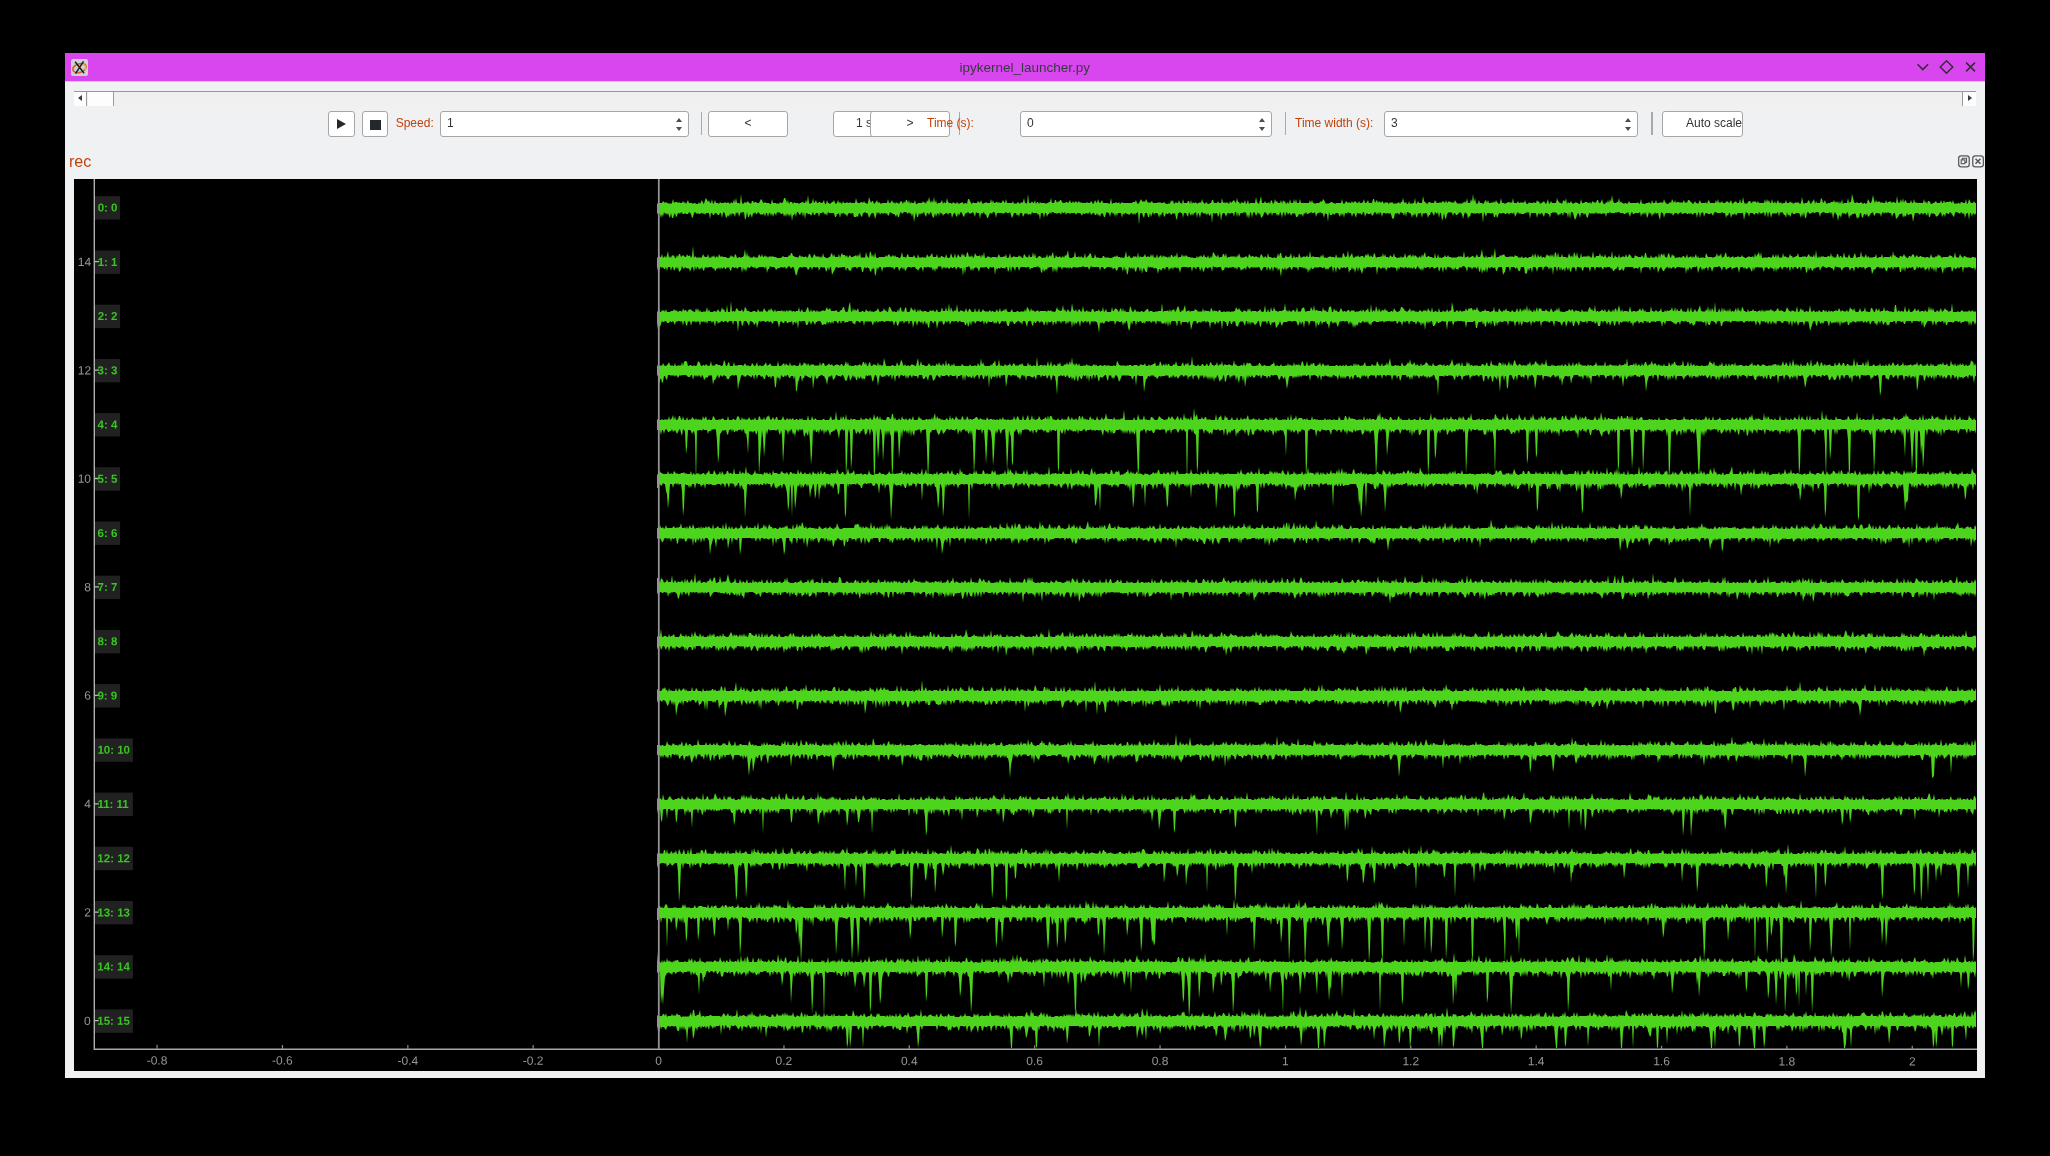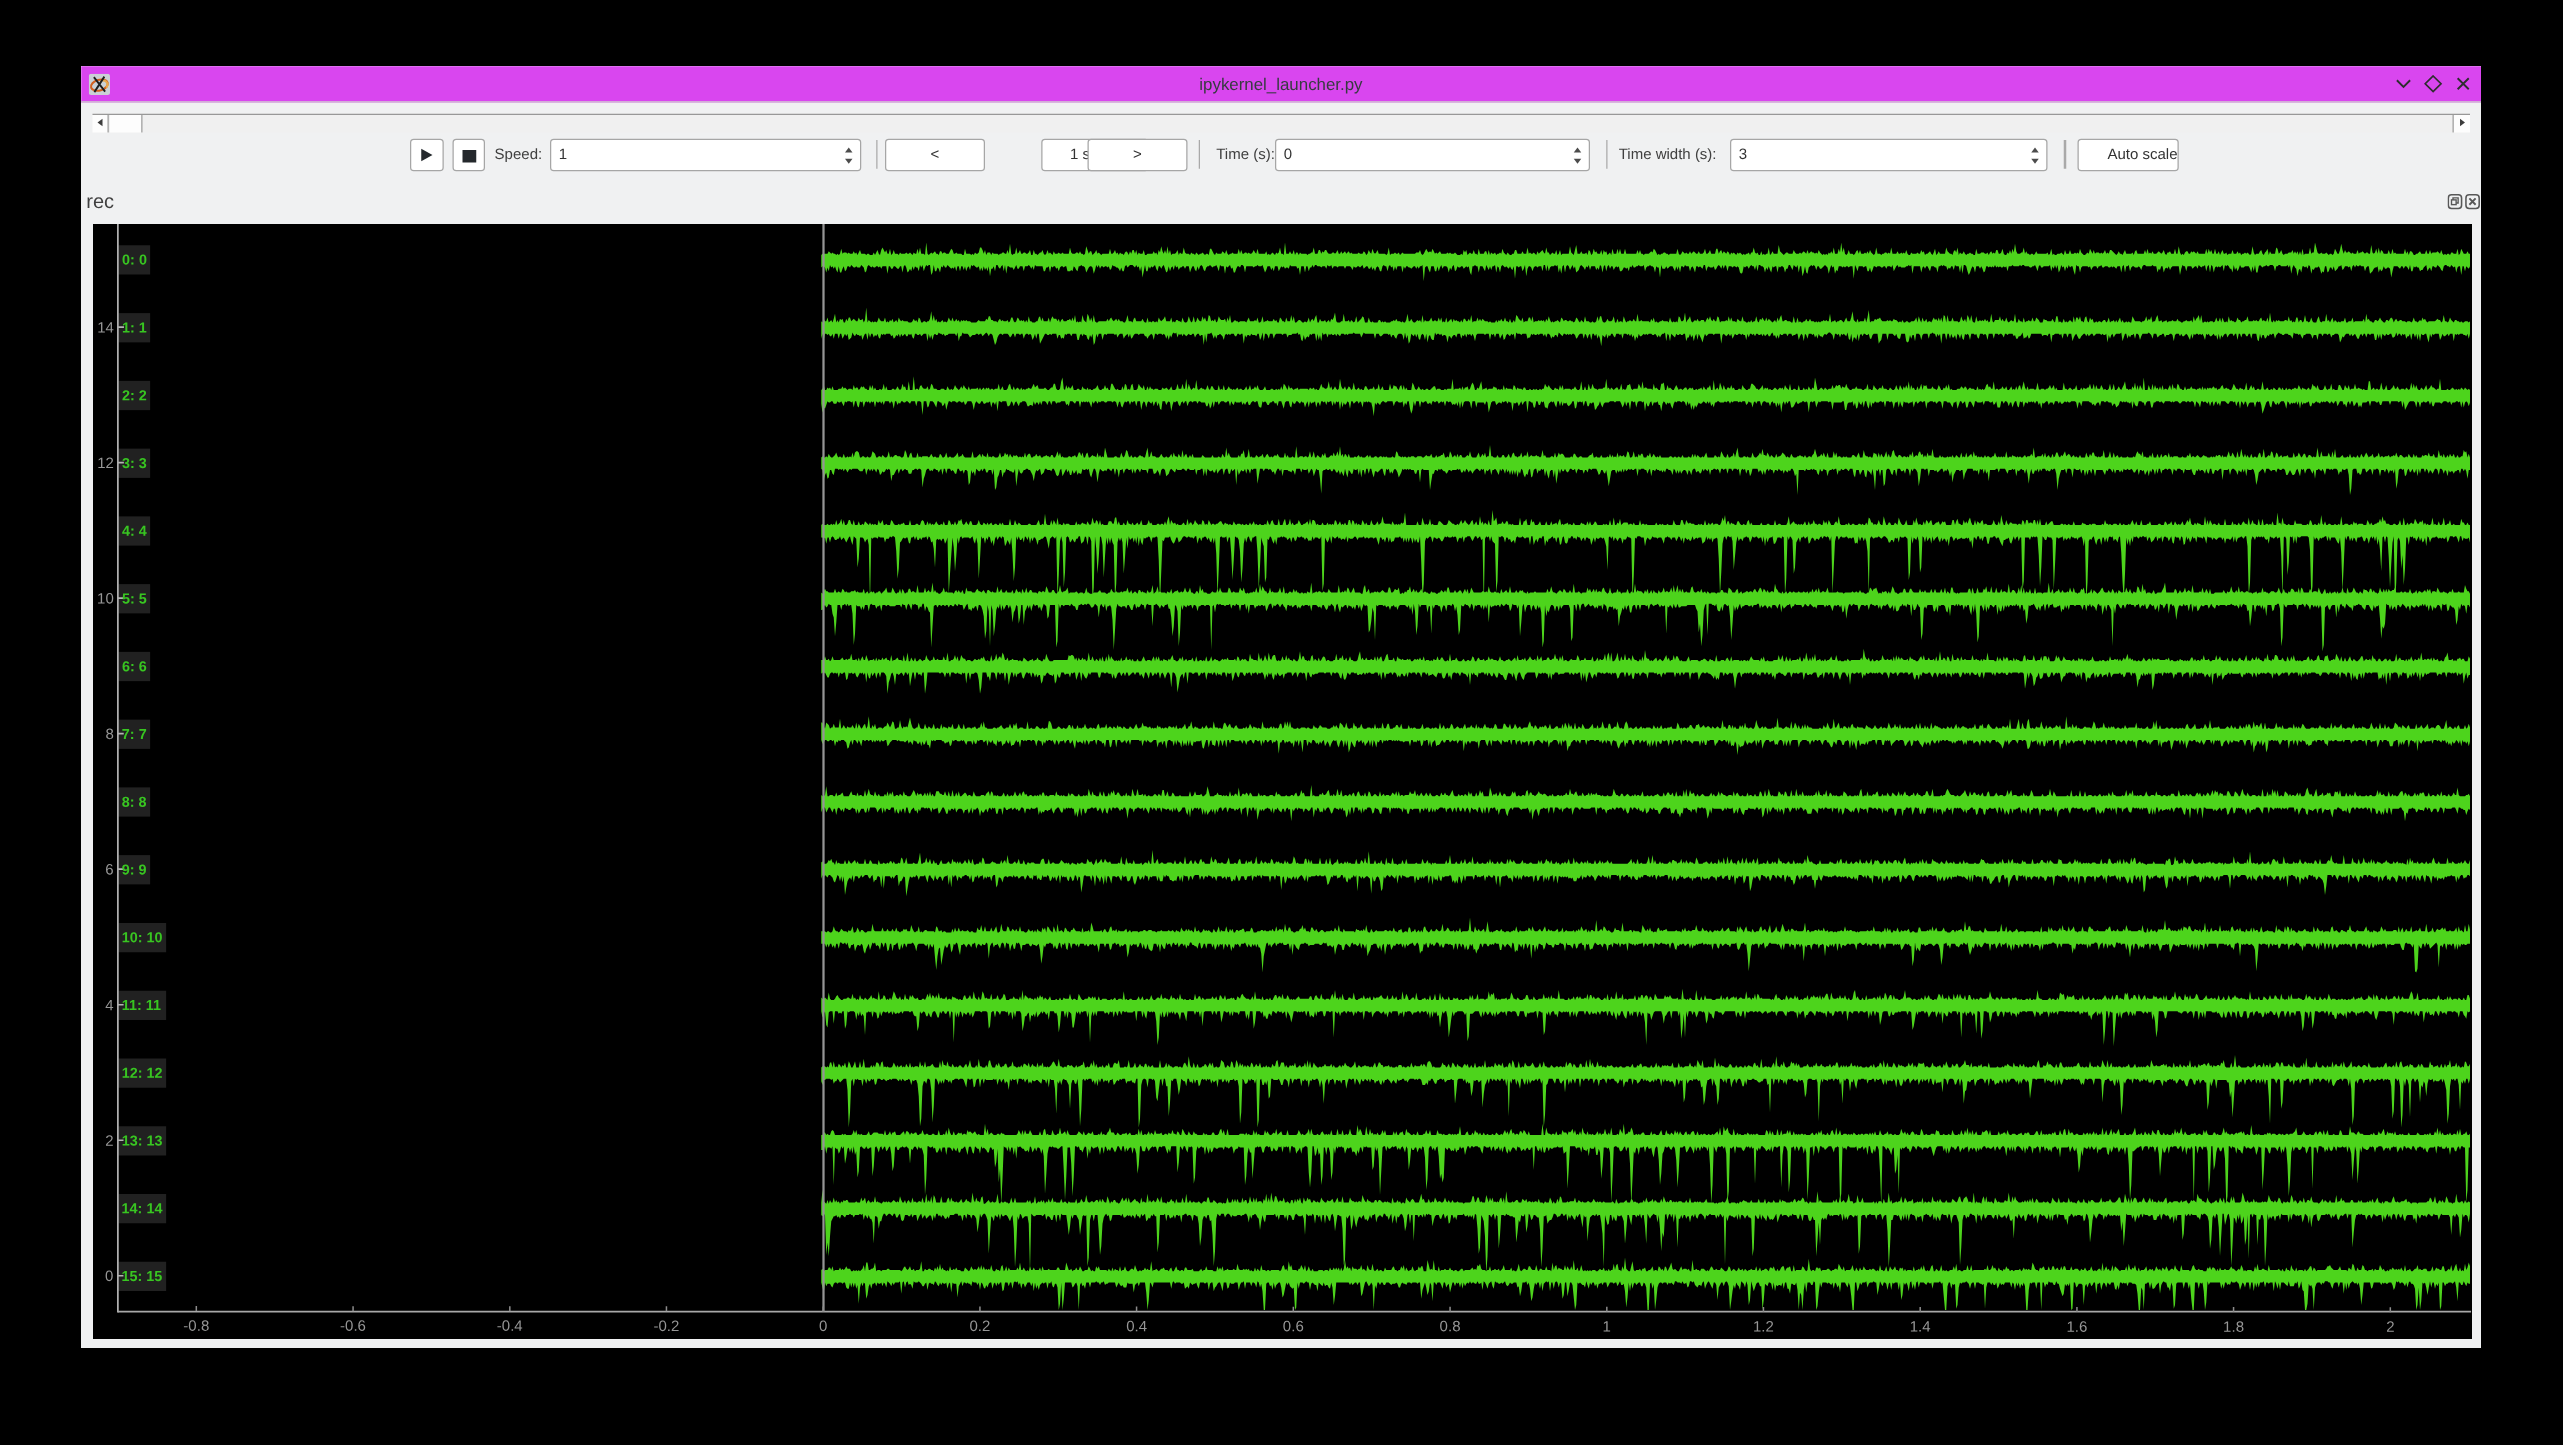--- a/index.html
+++ b/index.html
@@ -5,21 +5,21 @@
 font-family:"Liberation Sans",sans-serif}
 .win{position:absolute;left:65px;top:53px;width:1919.5px;height:1025.3px;background:#f0f1f2;will-change:transform}
 .tbar{position:absolute;left:0;top:0;width:100%;height:29px;background:#d946ef;border-bottom:1px solid #d0d0d0}
 .title{position:absolute;left:0;top:0;width:100%;height:29px;line-height:29px;text-align:center;
 font-size:13.5px;color:#363b40}
 .sb{position:absolute;left:9px;top:38.3px;width:1902.2px;height:14.4px;background:#f0f0f0;border-top:1px solid #989898}
 .sbb{position:absolute;top:0;height:13.4px;background:#fdfdfd}
 .sbtri{position:absolute;top:3.2px;width:0;height:0}
 .btn,.spin,.combo{position:absolute;top:58.2px;height:25.6px;background:#fff;border:1px solid #a6a6a6;border-radius:3px;
 font-size:12px;color:#333}
-.lab{position:absolute;top:58.2px;height:25.6px;line-height:25.6px;font-size:12px;color:#404040;white-space:pre}
+.lab{position:absolute;top:58.2px;height:25.6px;line-height:25.6px;font-size:12px;color:#c2410c;white-space:pre}
 .sep{position:absolute;top:59px;height:23px;width:1.2px;background:#a9a9a9}
 .spintri{position:absolute;right:6px;width:0;height:0;border-left:3.8px solid transparent;border-right:3.8px solid transparent}
 .plot{position:absolute;left:8.7px;top:125.6px;width:1902.6px;height:891.6px;background:#000;will-change:transform}
 .ch{font-size:11.5px;font-weight:bold;fill:#38c521;font-family:"Liberation Sans",sans-serif}
 .tk{font-size:12px;fill:#969696;font-family:"Liberation Sans",sans-serif}
 </style></head><body>
 <div class="win">
  <div class="tbar">
   <svg width="17" height="17" style="position:absolute;left:6px;top:5.5px" viewBox="0 0 17 17">
    <rect x="0" y="0" width="17" height="17" rx="2" fill="#cbd1d6"></rect>
@@ -52,21 +52,21 @@
  <div class="lab" style="left:330.7px">Speed:</div>
  <div class="spin" style="left:375px;width:249px;line-height:23.6px;padding-left:6px">1
    <div class="spintri" style="top:5.6px;border-bottom:4.6px solid #4c4c4c"></div>
    <div class="spintri" style="top:14.4px;border-top:4.6px solid #4c4c4c"></div></div>
  <div class="sep" style="left:635.5px"></div>
  <div class="btn" style="left:643px;width:80px;text-align:center;line-height:23.6px">&lt;</div>
  <div class="combo" style="left:768px;width:86px;line-height:23.6px;padding-left:22px">1 s
    <div style="position:absolute;right:7px;top:9.4px;width:0;height:0;border-left:4.6px solid transparent;border-right:4.6px solid transparent;border-top:5.2px solid #4c4c4c"></div></div>
  <div class="btn" style="left:805px;width:80px;text-align:center;line-height:23.6px">&gt;</div>
  <div class="sep" style="left:894px"></div>
- <div class="lab" style="left:908px">Time (s):</div>
+ <div class="lab" style="left:862px">Time (s):</div>
  <div class="spin" style="left:955px;width:251.5px;line-height:23.6px;padding-left:6px">0
    <div class="spintri" style="top:5.6px;border-bottom:4.6px solid #4c4c4c"></div>
    <div class="spintri" style="top:14.4px;border-top:4.6px solid #4c4c4c"></div></div>
  <div class="sep" style="left:1219.5px"></div>
  <div class="lab" style="left:1230px">Time width (s):</div>
  <div class="spin" style="left:1319px;width:254px;line-height:23.6px;padding-left:6px">3
    <div class="spintri" style="top:5.6px;border-bottom:4.6px solid #4c4c4c"></div>
    <div class="spintri" style="top:14.4px;border-top:4.6px solid #4c4c4c"></div></div>
  <div class="sep" style="left:1586.4px"></div>
  <div class="btn" style="left:1597px;width:81px;text-align:right;line-height:23.6px">Auto scale</div>

